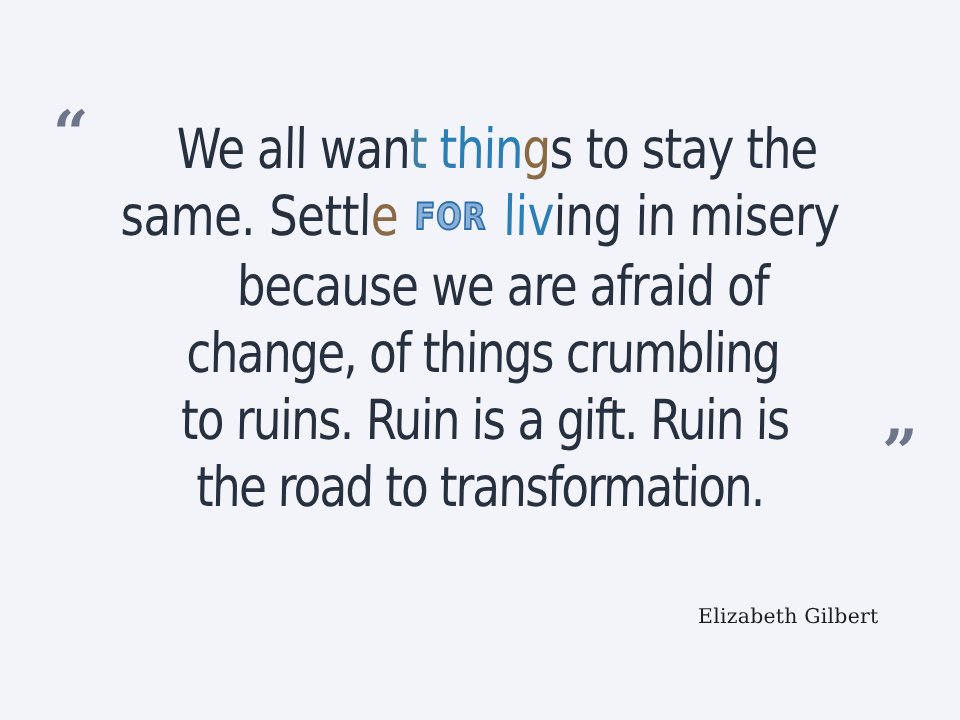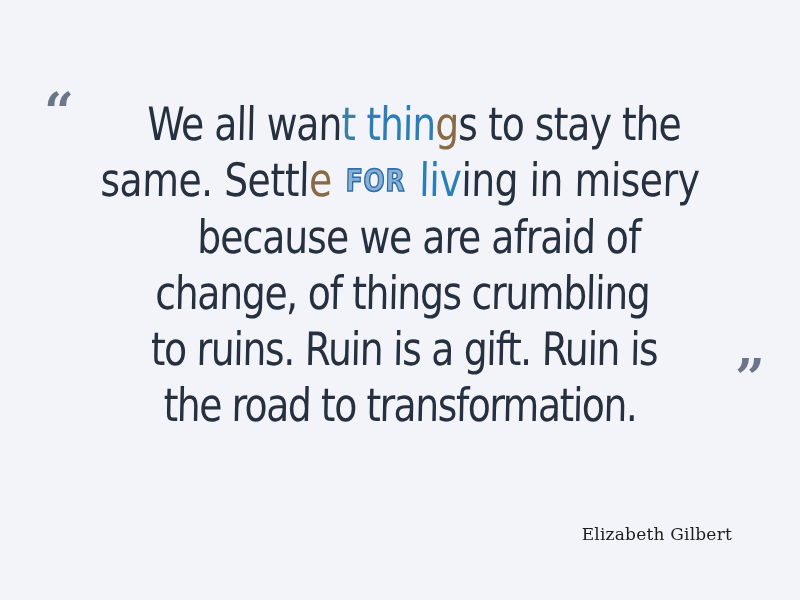--- a/index.html
+++ b/index.html
@@ -86,21 +86,21 @@
     vertical-align: 0.16em;
     text-shadow:
        1px 0 0 rgba(43,111,174,0.30),
       -1px 0 0 rgba(43,111,174,0.30);
   }
 
   
   #attribution {
     position: absolute;
     right: 68px;
-    top: 524px;
+    top: 504px;
     font-family: "DejaVu Serif", serif;
     font-size: 17px;
     color: #1d1d1d;
     letter-spacing: 0.2px;
     white-space: nowrap;
   }
 </style>
 </head>
 <body>
 

